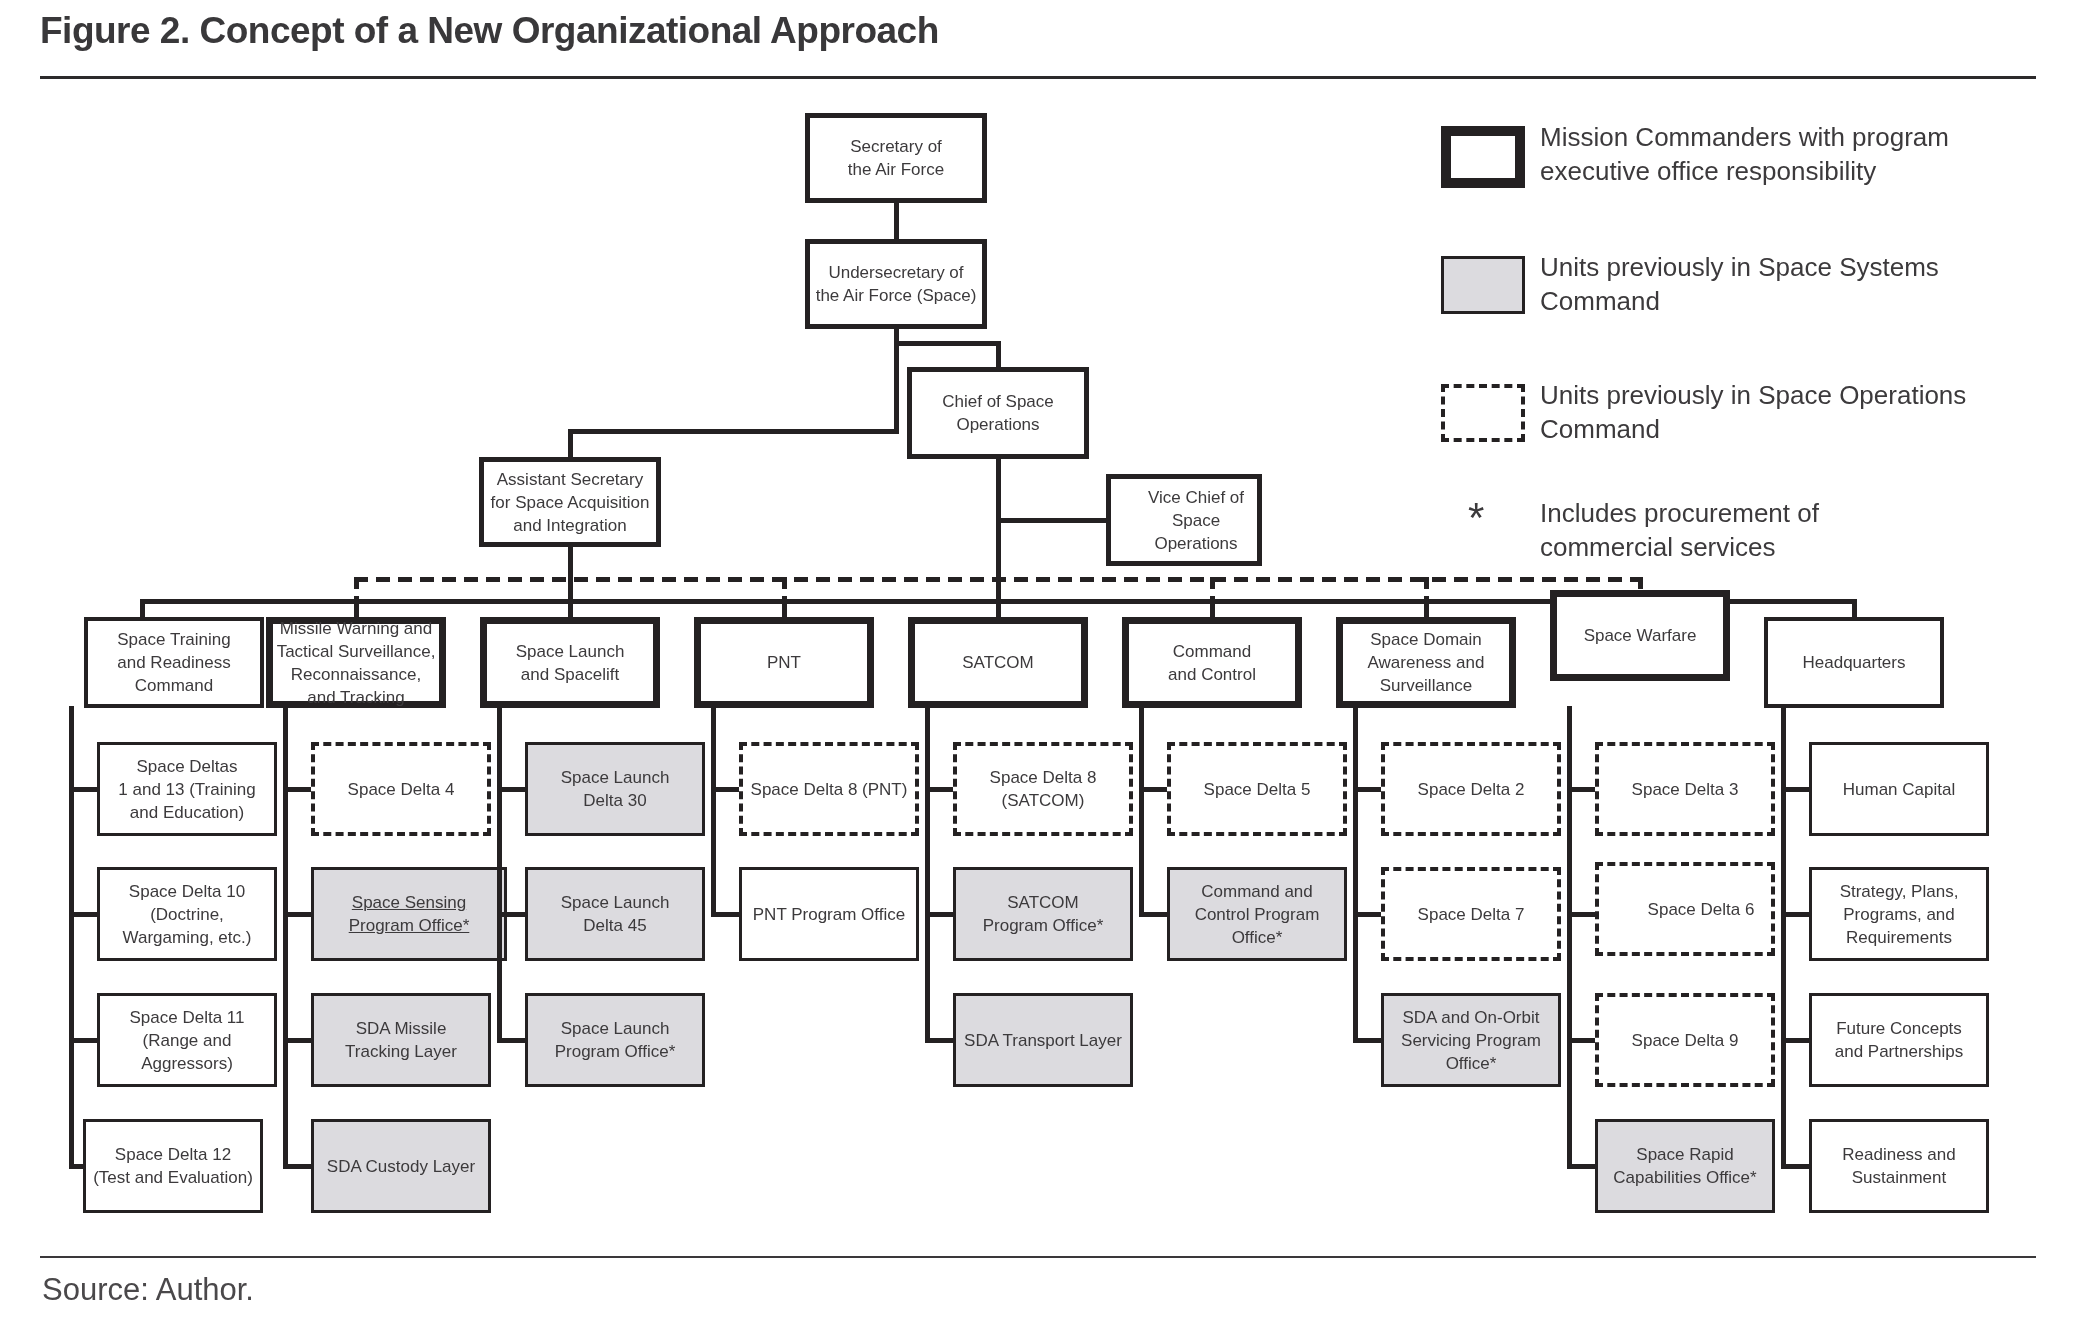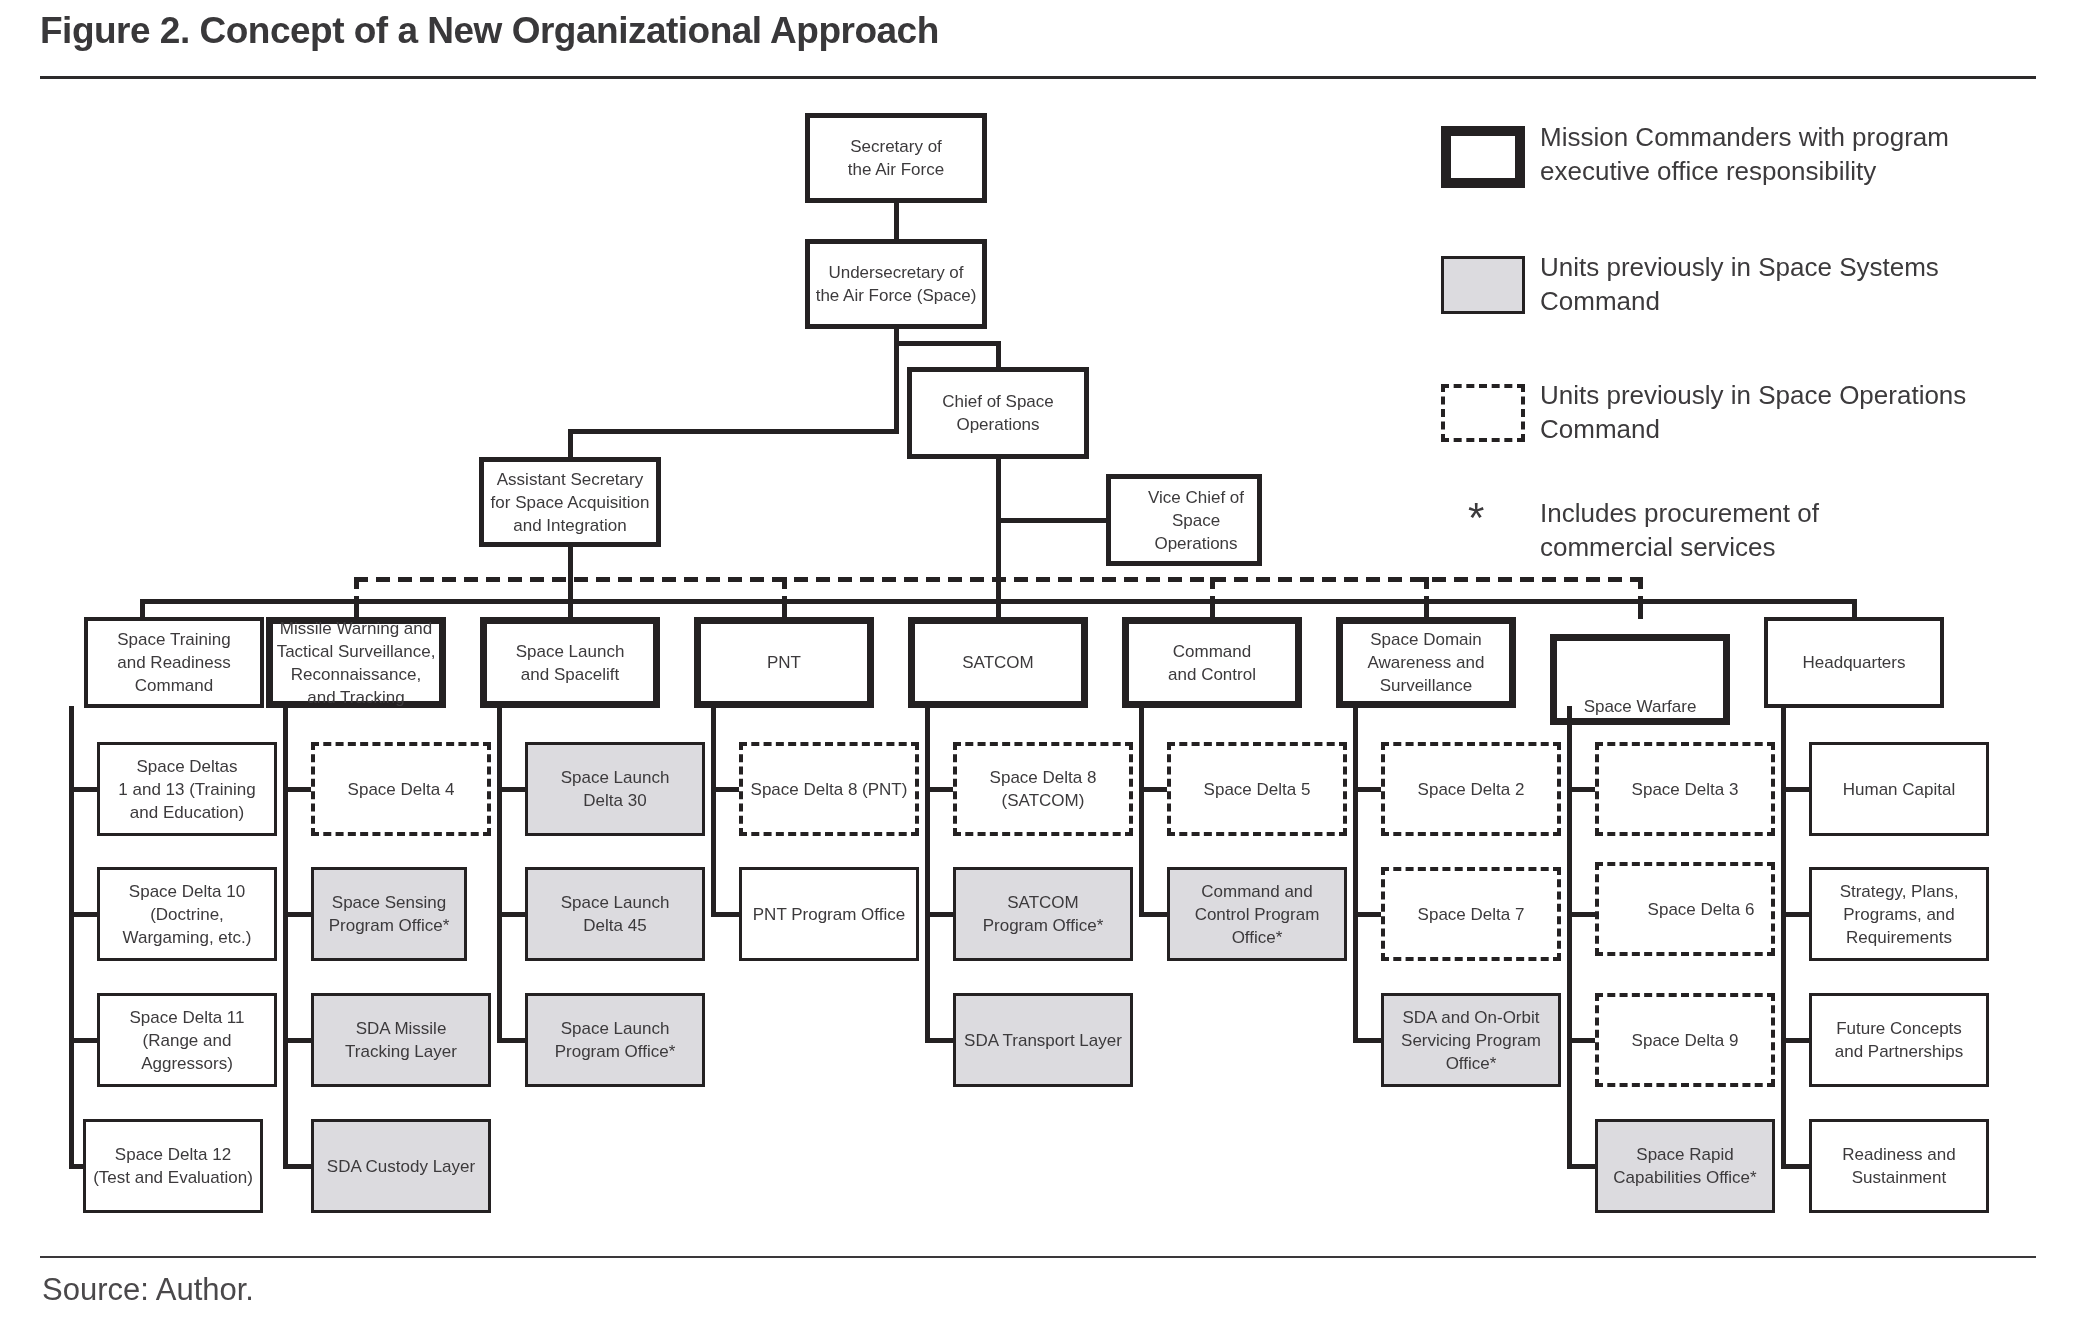--- a/index.html
+++ b/index.html
@@ -132,21 +132,21 @@
     <div class="dvert" style="left: 354px; top: 577px; width: 5px; height: 22px;"></div>
     <div class="sline" style="left: 354px; top: 599px; width: 5px; height: 20px;"></div>
     <div class="node cmd-thick" style="left: 266px; top: 617px; width: 180px; height: 91px;"><span>Missile Warning and
 Tactical Surveillance,
 Reconnaissance,
 and Tracking</span></div>
     <div class="sline" style="left: 283px; top: 706px; width: 5px; height: 462px;"></div>
     <div class="sline" style="left: 283px; top: 787px; width: 30px; height: 5px;"></div>
     <div class="node child dashed" style="left: 311px; top: 742px; width: 180px; height: 94px;"><span>Space Delta 4</span></div>
     <div class="sline" style="left: 283px; top: 912px; width: 30px; height: 5px;"></div>
-    <div class="node child gray" style="left: 311px; top: 867px; width: 156px; height: 94px;"><span>Space Sensing
+    <div class="node child gray" style="left: 311px; top: 867px; width: 196px; height: 94px; text-decoration: underline;"><span>Space Sensing
 Program Office*</span></div>
     <div class="sline" style="left: 283px; top: 1038px; width: 30px; height: 5px;"></div>
     <div class="node child gray" style="left: 311px; top: 993px; width: 180px; height: 94px;"><span>SDA Missile
 Tracking Layer</span></div>
     <div class="sline" style="left: 283px; top: 1164px; width: 30px; height: 5px;"></div>
     <div class="node child gray" style="left: 311px; top: 1119px; width: 180px; height: 94px;"><span>SDA Custody Layer</span></div>
     <div class="sline" style="left: 568px; top: 599px; width: 5px; height: 20px;"></div>
     <div class="node cmd-thick" style="left: 480px; top: 617px; width: 180px; height: 91px;"><span>Space Launch
 and Spacelift</span></div>
     <div class="sline" style="left: 497px; top: 706px; width: 5px; height: 336px;"></div>
@@ -198,21 +198,21 @@
     <div class="sline" style="left: 1353px; top: 787px; width: 30px; height: 5px;"></div>
     <div class="node child dashed" style="left: 1381px; top: 742px; width: 180px; height: 94px;"><span>Space Delta 2</span></div>
     <div class="sline" style="left: 1353px; top: 912px; width: 30px; height: 5px;"></div>
     <div class="node child dashed" style="left: 1381px; top: 867px; width: 180px; height: 94px;"><span>Space Delta 7</span></div>
     <div class="sline" style="left: 1353px; top: 1038px; width: 30px; height: 5px;"></div>
     <div class="node child gray" style="left: 1381px; top: 993px; width: 180px; height: 94px;"><span>SDA and On-Orbit
 Servicing Program
 Office*</span></div>
     <div class="dvert" style="left: 1638px; top: 577px; width: 5px; height: 22px;"></div>
     <div class="sline" style="left: 1638px; top: 599px; width: 5px; height: 20px;"></div>
-    <div class="node cmd-thick" style="left: 1550px; top: 634px; width: 180px; height: 91px; align-items: flex-end;"><span>Space Warfare</span></div>
+    <div class="node cmd-thick" style="left: 1550px; top: 590px; width: 180px; height: 91px;"><span>Space Warfare</span></div>
     <div class="sline" style="left: 1567px; top: 706px; width: 5px; height: 462px;"></div>
     <div class="sline" style="left: 1567px; top: 787px; width: 30px; height: 5px;"></div>
     <div class="node child dashed" style="left: 1595px; top: 742px; width: 180px; height: 94px;"><span>Space Delta 3</span></div>
     <div class="sline" style="left: 1567px; top: 912px; width: 30px; height: 5px;"></div>
     <div class="node child dashed" style="left: 1595px; top: 862px; width: 180px; height: 94px; padding-left: 32px;"><span>Space Delta 6</span></div>
     <div class="sline" style="left: 1567px; top: 1038px; width: 30px; height: 5px;"></div>
     <div class="node child dashed" style="left: 1595px; top: 993px; width: 180px; height: 94px;"><span>Space Delta 9</span></div>
     <div class="sline" style="left: 1567px; top: 1164px; width: 30px; height: 5px;"></div>
     <div class="node child gray" style="left: 1595px; top: 1119px; width: 180px; height: 94px;"><span>Space Rapid
 Capabilities Office*</span></div>

